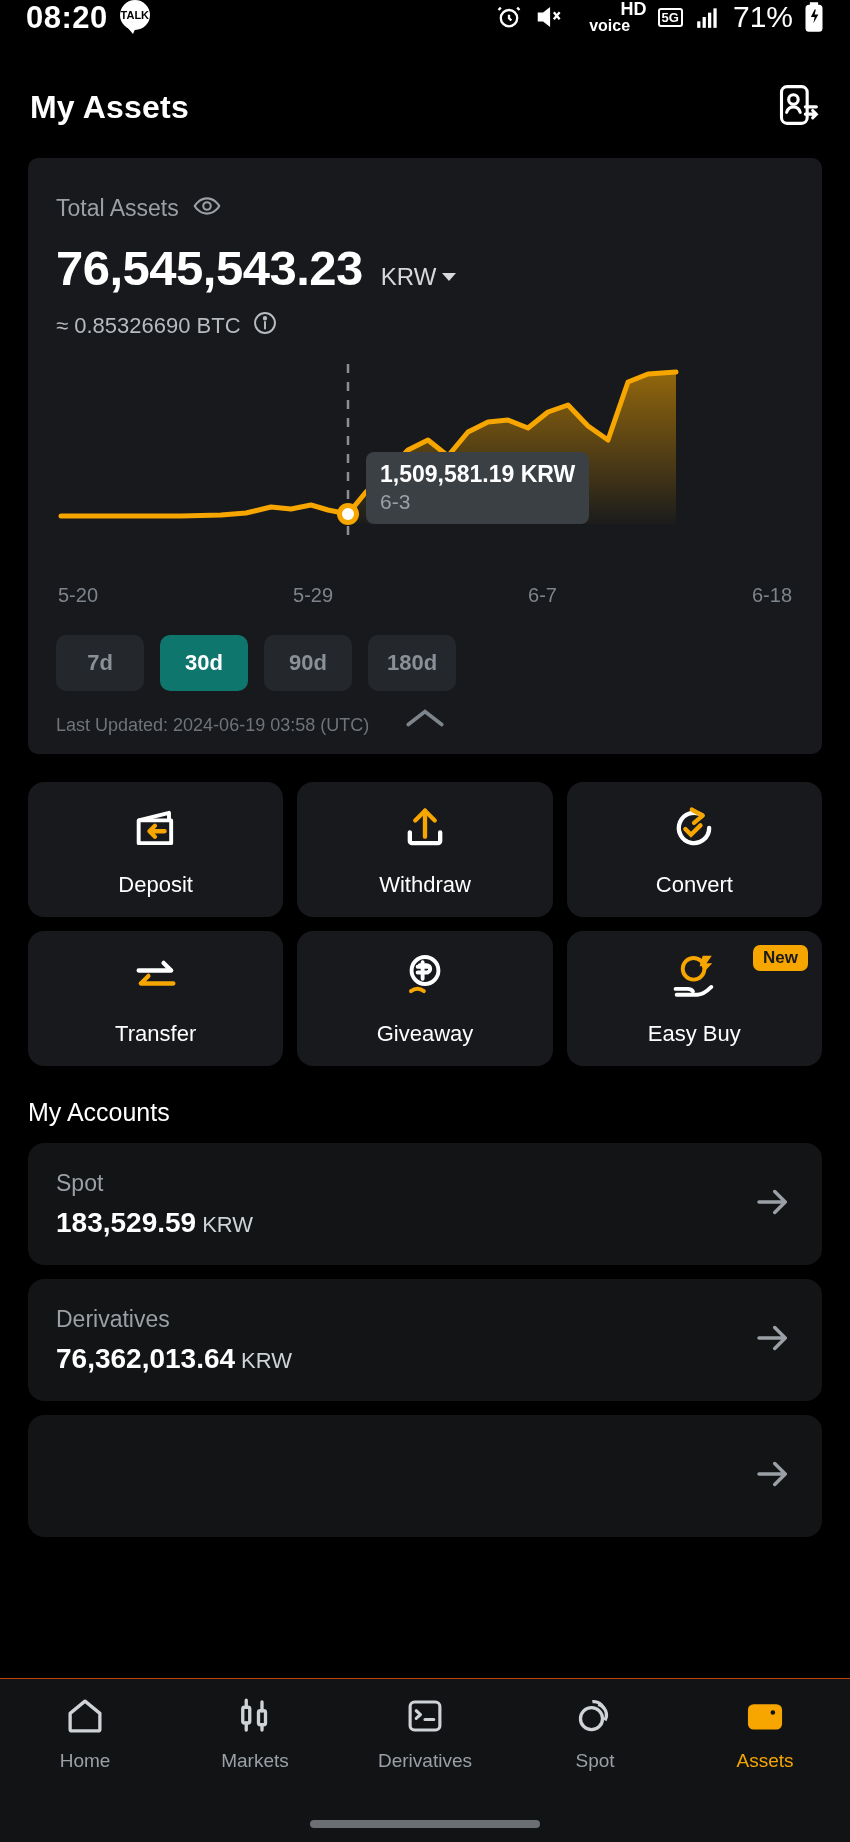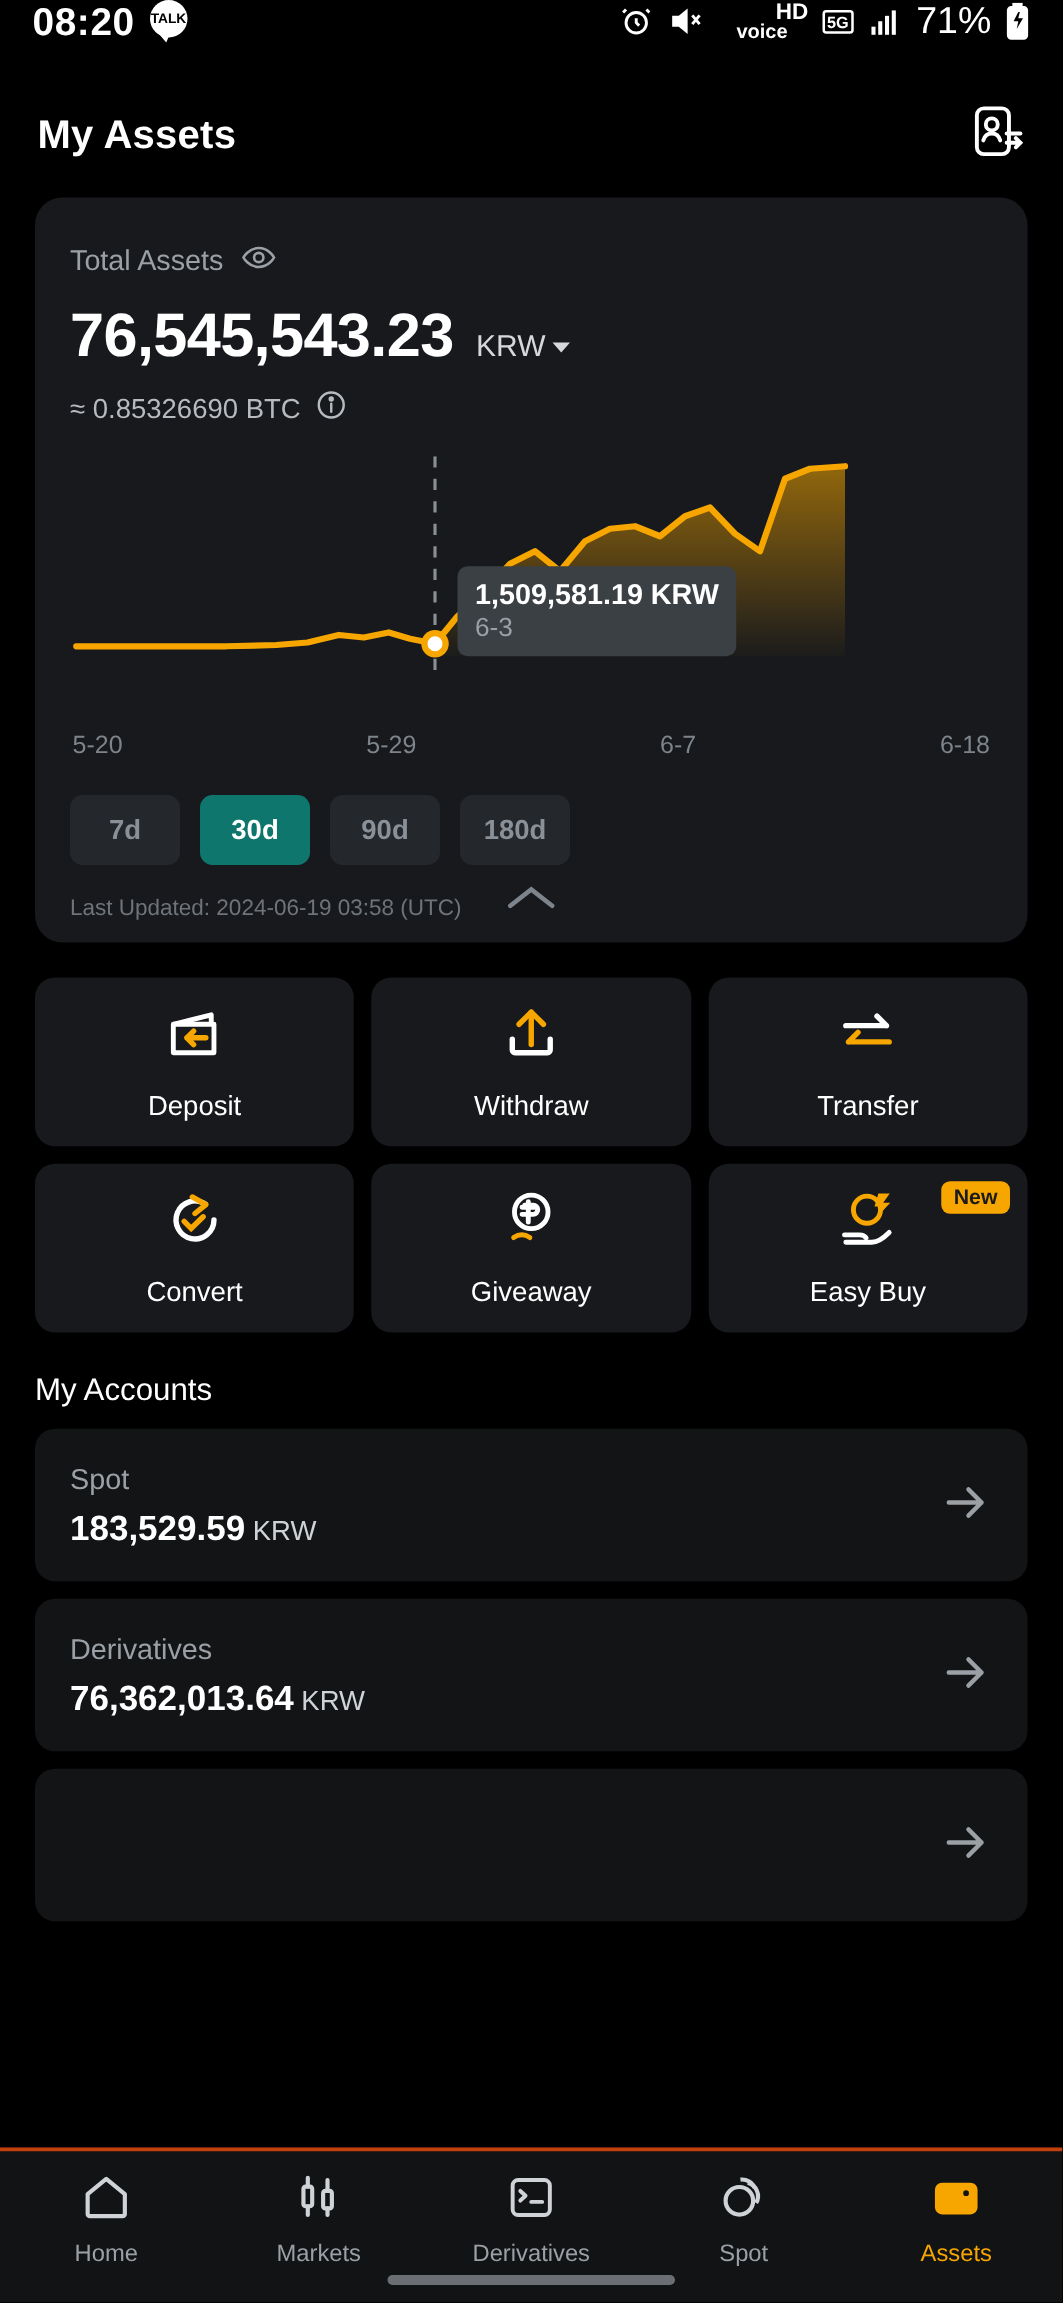--- a/index.html
+++ b/index.html
@@ -41,21 +41,21 @@
   .header {
     height:78px; display:flex; align-items:center;
     padding:0 30px; color:#fff;
   }
   .header h1 { font-size:32px; font-weight:700; letter-spacing:.2px; }
   .header .hicon { margin-left:auto; }
 
   
   .card {
     margin:12px 28px 0 28px; background:#17191c;
-    border-radius:22px; padding:34px 28px 0 28px;
+    border-radius:10px; padding:34px 28px 0 28px;
     height:596px; position:relative; overflow:hidden;
   }
   .ta-row { display:flex; align-items:center; gap:14px; }
   .ta-label { color:#9aa0a6; font-size:23px; }
   .ta-amount-row { display:flex; align-items:baseline; margin-top:16px; gap:18px; }
   .ta-amount { color:#fff; font-size:49px; font-weight:700; letter-spacing:-.5px; }
   .ta-cur { color:#d6d8da; font-size:24px; font-weight:500; display:flex; align-items:center; gap:6px;}
   .caret { width:0;height:0;border-left:7px solid transparent;border-right:7px solid transparent;border-top:8px solid #d6d8da;}
   .ta-btc { display:flex; align-items:center; gap:11px; margin-top:14px; color:#b6bbc0; font-size:22px;}
 
@@ -100,22 +100,22 @@
   .acct {
     margin:0 28px 14px 28px; background:#121416; border-radius:16px;
     height:122px; padding:22px 28px; display:flex; align-items:center;
   }
   .acct-name { color:#9aa0a6; font-size:23px; }
   .acct-val { color:#fff; font-size:28px; font-weight:700; margin-top:10px; }
   .acct-val .cur { font-size:22px; font-weight:400; color:#cfd3d7; margin-left:6px; }
 
   
   .bottomnav {
-    position:absolute; left:0; right:0; bottom:0; height:124px;
-    background:#111315; border-top:3px solid #c2410c;
+    position:absolute; left:0; right:0; bottom:0; height:164px;
+    background:#111315; border-top:1px solid #c2410c;
     display:flex; align-items:flex-start; padding-top:16px;
   }
   .nav-item { flex:1; display:flex; flex-direction:column; align-items:center; gap:9px; }
   .nav-label { font-size:19px; color:#9aa0a6; }
   .nav-item.active .nav-label { color:#f7a600; }
   .homebar {
     position:absolute; bottom:14px; left:50%; transform:translateX(-50%);
     width:230px; height:8px; border-radius:4px; background:#6b6f73;
   }
 </style>
@@ -278,37 +278,37 @@
           <path d="M5 14v4a1 1 0 0 0 1 1h12a1 1 0 0 0 1-1v-4"></path>
           <path d="M12 16V4" stroke="#f7a600"></path>
             <path d="M7.5 8.5L12 4l4.5 4.5" stroke="#f7a600"></path>
         </svg>
       </span>
       <span class="tile-label">Withdraw</span>
     </div>
 
     <div class="tile">
       <span>
-        <svg width="52" height="52" viewBox="0 0 24 24" fill="none" stroke-width="2" stroke-linecap="round" stroke-linejoin="round">
-          <path d="M4 9h15M15.5 5.5L19 9" stroke="#fff"></path>
-          <path d="M20 15H5M8.5 11.5L5 15" stroke="#f7a600"></path>
-        </svg>
-      </span>
-      <span class="tile-label">Transfer</span>
-    </div>
-
-    <div class="tile">
-      <span>
         <svg width="52" height="52" viewBox="0 0 24 24" fill="none" stroke-width="2" stroke-linecap="round">
           <path d="M19 12a7 7 0 1 1-3.2-5.9" stroke="#fff"></path>
           <path d="M11 3.5l5 2.8-4 3.3" stroke="#f7a600" stroke-linejoin="round"></path>
           <path d="M8 12.5l2.6 2.6L15 10.8" stroke="#f7a600"></path>
         </svg>
       </span>
       <span class="tile-label">Convert</span>
+    </div>
+
+    <div class="tile">
+      <span>
+        <svg width="52" height="52" viewBox="0 0 24 24" fill="none" stroke-width="2" stroke-linecap="round" stroke-linejoin="round">
+          <path d="M4 9h15M15.5 5.5L19 9" stroke="#fff"></path>
+          <path d="M20 15H5M8.5 11.5L5 15" stroke="#f7a600"></path>
+        </svg>
+      </span>
+      <span class="tile-label">Transfer</span>
     </div>
 
     <div class="tile">
       <span>
         <svg width="52" height="52" viewBox="0 0 24 24" fill="none" stroke="#fff" stroke-width="1.8" stroke-linecap="round" stroke-linejoin="round">
           <circle cx="12" cy="9" r="6.2"></circle>
           <path d="M9.6 6.5h3.1a1.7 1.7 0 0 1 0 3.4H9.6M9.6 9.9h3.5M10.9 5.2v7.6M8.6 7.3h4.6M8.6 9.9h4.6"></path>
           <path d="M5.5 18.5c2-1.4 4-1.4 6 0" stroke="#f7a600"></path>
         </svg>
       </span>

